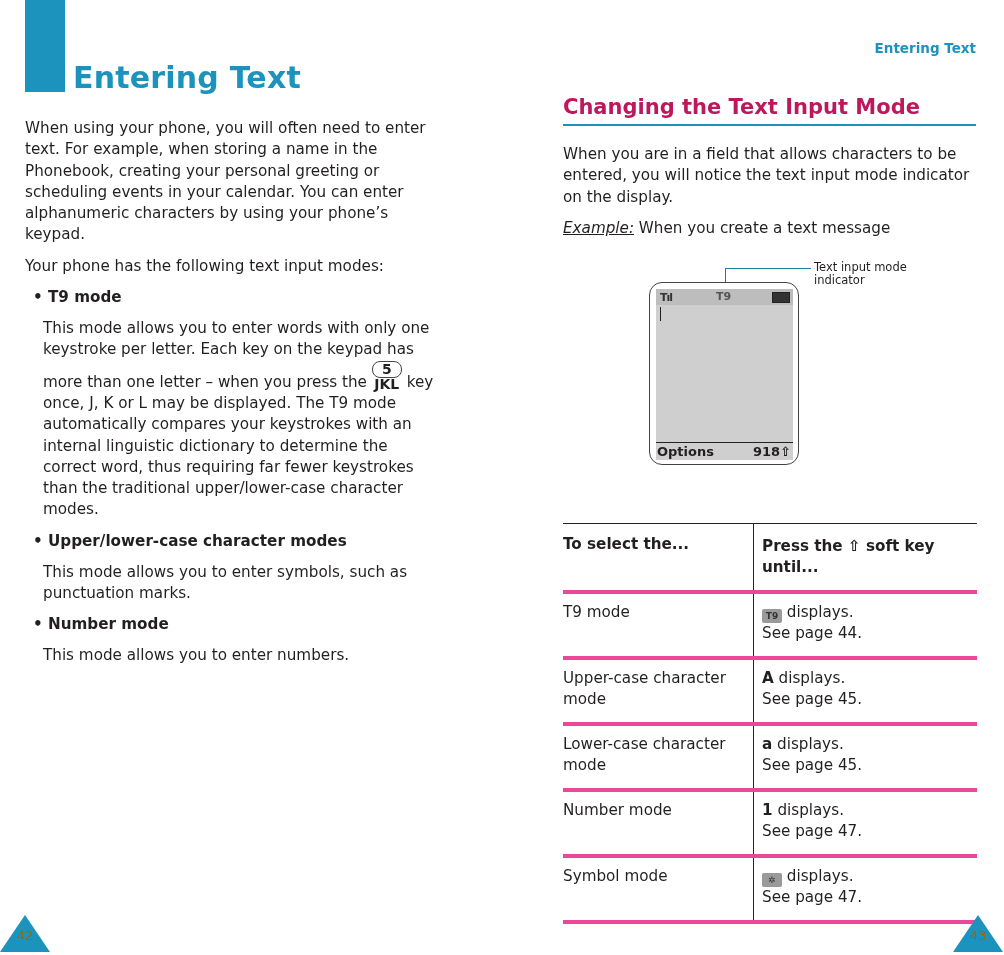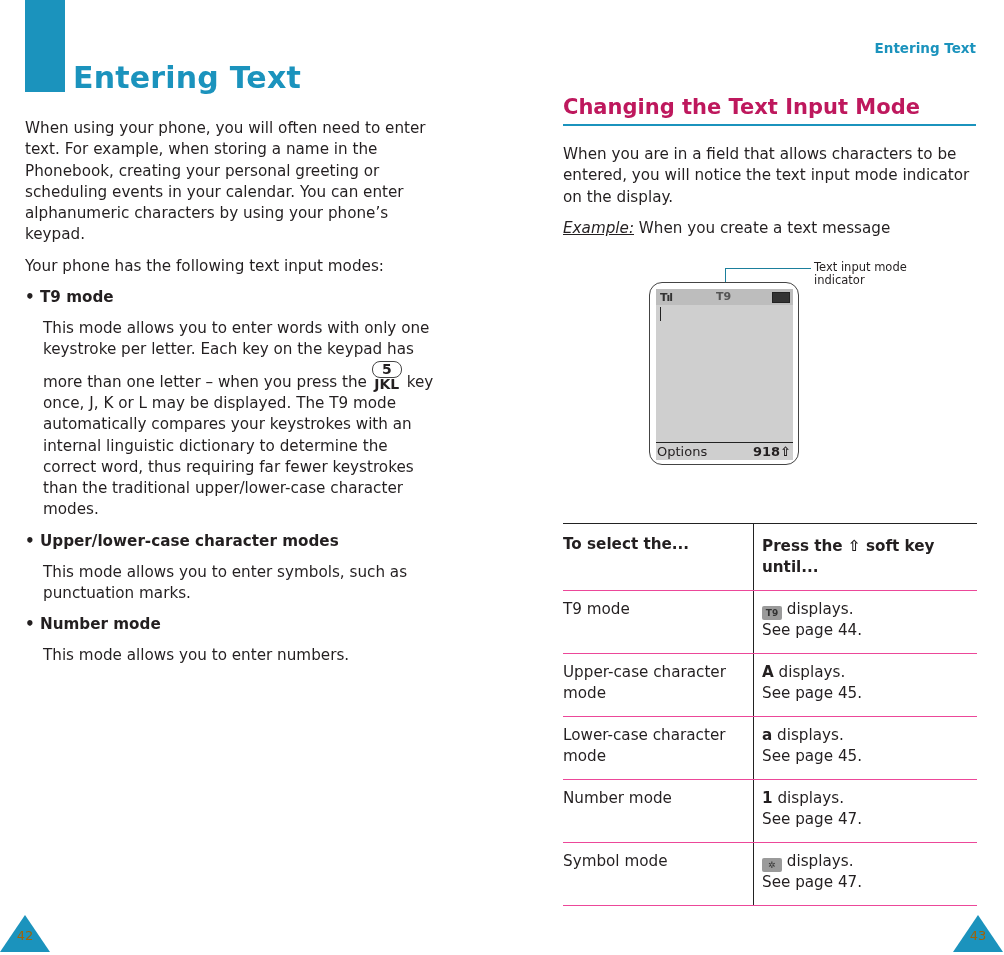--- a/index.html
+++ b/index.html
@@ -5,21 +5,21 @@
   html, body { margin:0; padding:0; background:#fff; }
   body { width:1004px; height:955px; position:relative; overflow:hidden;
          font-family:"DejaVu Sans", sans-serif; color:#231f20; }
   .abs { position:absolute; }
   .p { font-size:15.2px; line-height:21.3px; margin:0; }
 
   
   #title-bar { left:25px; top:0; width:40px; height:92px; background:#1b93bd; }
   #page-title { left:73px; top:60px; font-size:30px; font-weight:bold; color:#1b93bd; letter-spacing:0.2px; }
   #left-col { left:25px; top:118px; width:420px; }
-  .bullet { font-weight:bold; font-size:15.2px; line-height:21px; margin:0; }
+  .bullet { font-weight:bold; font-size:15.2px; line-height:21px; margin:8px; }
   .indent { padding-left:18px; }
   .keyicon { display:inline-block; width:28px; height:15px; border:1px solid #444; border-radius:8px;
              font-size:14px; line-height:15px; text-align:center; vertical-align:-2px; font-weight:bold; }
 
   
   #running-head { right:28px; top:40px; font-size:13.5px; font-weight:bold; color:#1b93bd; }
   #section-title { left:563px; top:95px; font-size:21px; font-weight:bold; color:#be185d; }
   #section-rule { left:563px; top:124px; width:413px; height:2px; background:#1b93bd; }
   #intro { left:563px; top:144px; width:414px; }
   #example { left:563px; top:218px; width:414px; }
@@ -28,29 +28,29 @@
   
   #phone { left:649px; top:282px; width:148px; height:181px; border:1.5px solid #444; border-radius:13px; background:#fff; }
   #screen { position:absolute; left:6px; top:6px; width:137px; height:171px; background:#cfcfcf; }
   #status-row { position:absolute; left:0; top:0; width:137px; height:16px; background:#bdbdbd; }
   #signal { position:absolute; left:4px; top:2px; font-size:11px; font-weight:bold; color:#333; letter-spacing:-1px; }
   #t9ind { position:absolute; left:60px; top:1px; font-size:11px; font-weight:bold; color:#555; }
   #battery { position:absolute; right:3px; top:3px; width:16px; height:9px; background:#333; border:1px solid #222; }
   #cursor { position:absolute; left:4px; top:18px; width:1px; height:14px; background:#222; }
   #softbar { position:absolute; left:0; bottom:0; width:137px; height:17px; border-top:1px solid #222; background:#cfcfcf;
              font-size:13px; line-height:17px; }
-  #soft-left { position:absolute; left:1px; }
+  #soft-left { position:absolute; left:1px;font-weight:bold; }
   #soft-right { position:absolute; right:2px;font-weight:bold; }
   #callout-line-v { left:725px; top:268px; width:1px; height:20px; background:#1b7f9c; }
   #callout-line-h { left:725px; top:268px; width:86px; height:1px; background:#1b7f9c; }
   #callout-label { left:814px; top:261px; font-size:11.5px; line-height:13px; width:120px; }
 
   
   #mode-table { left:563px; top:523px; width:414px; border-collapse:collapse; }
-  #mode-table td { border-top:1px solid #222; border-bottom:1px solid #ec4899; vertical-align:top;
+  #mode-table td { border-top:1px solid #222; border-bottom:4px solid #ec4899; vertical-align:top;
                    font-size:15.2px; line-height:21px; padding:8px 0 12px 0; }
   #mode-table td.c1 { width:190px; border-right:1px solid #222; }
   #mode-table td.c2 { padding-left:8px; }
   #mode-table .hdr td { font-weight:bold; padding-top:12px; padding-bottom:12px; }
   #mode-table tr.hdr td.c1 { padding-top:10px; }
   .ind-icon { display:inline-block; width:20px; height:14px; background:#9a9a9a; vertical-align:-2px; border-radius:2px;
               font-size:9px; color:#333; text-align:center; line-height:14px; font-weight:bold; }
   .ind-char { font-weight:bold; }
 
   

